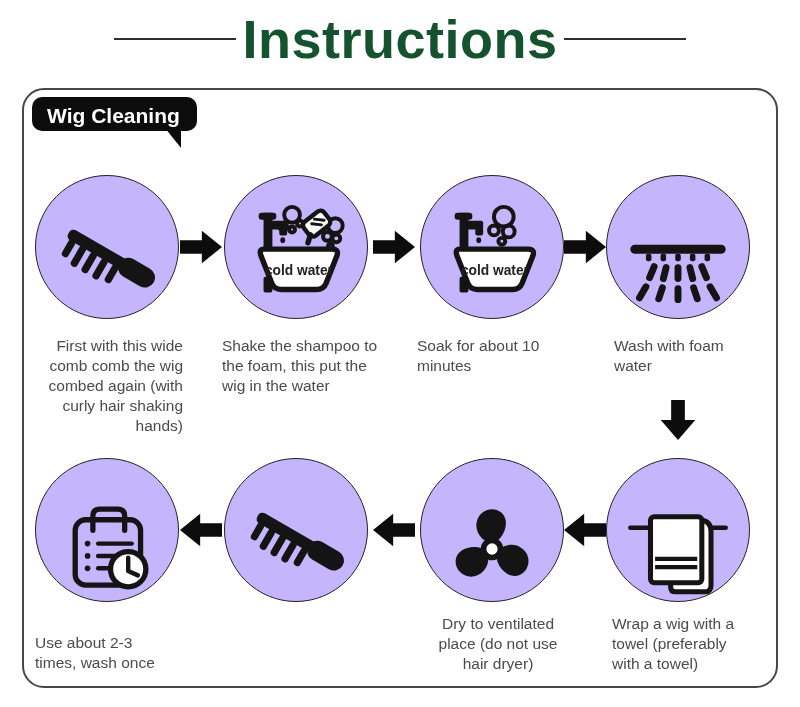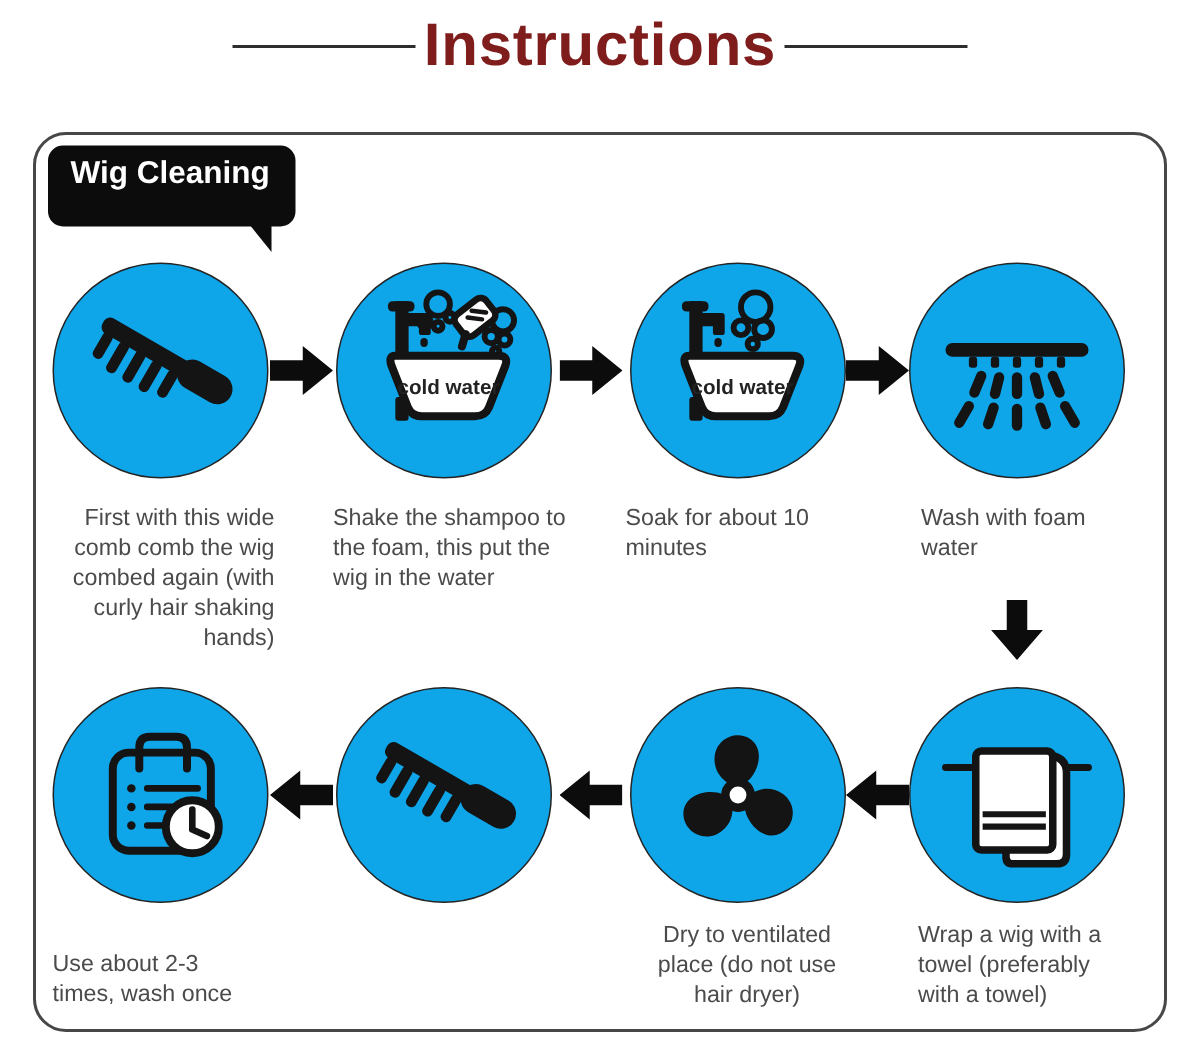--- a/index.html
+++ b/index.html
@@ -1,35 +1,35 @@
 <!DOCTYPE html>
 <html><head>
 <meta charset="utf-8">
 <style>
   html,body{margin:0;padding:0;background:#ffffff;}
   body{width:800px;height:707px;font-family:"Liberation Sans",sans-serif;}
   .page{position:relative;width:800px;height:707px;background:#fff;overflow:hidden;}
 
   
   .title-row{position:absolute;top:8px;left:0;width:100%;display:flex;align-items:center;justify-content:center;gap:6px;}
-  .title{margin:0;font-size:40px;font-weight:700;color:#7f1d1d;letter-spacing:.5px;text-align:right;}
+  .title{margin:0;font-size:54px;font-weight:700;color:#14532d;letter-spacing:.5px;text-align:right;}
   .rule{width:122px;height:2px;background:#2e2e2e;}
 
   
   .panel{position:absolute;left:22px;top:88px;width:756px;height:600px;border:2px solid #474747;border-radius:22px;background:#fff;box-sizing:border-box;}
 
   
   .bubble{position:absolute;left:8px;top:7px;background:#0c0c0c;color:#fff;font-size:21px;font-weight:600;
-          padding:7px 17px 24px 15px;border-radius:10px;line-height:1.1;}
+          padding:7px 17px 4px 15px;border-radius:10px;line-height:1.1;}
   .bubble-tail{position:absolute;right:16px;bottom:-17px;width:0;height:0;
           border-top:20px solid #0c0c0c;border-left:16px solid transparent;}
 
   
-  .circle{position:absolute;width:144px;height:144px;border-radius:50%;border:1.5px solid #242424;background:#0ea5e9;
-          display:flex;align-items:center;justify-content:center;box-sizing:border-box;}
+  .circle{position:absolute;width:144px;height:144px;border-radius:50%;border:1.5px solid #242424;background:#c4b5fd;
+          display:flex;align-items:flex-end;justify-content:center;box-sizing:border-box;}
 
   
   .caption{position:absolute;font-size:15.5px;line-height:20px;color:#4b4b4b;}
 
   
   .arr{position:absolute;background:#0c0c0c;}
   .arr.right{width:42px;height:34px;clip-path:polygon(0 30%,52% 30%,52% 2%,100% 50%,52% 98%,52% 70%,0 70%);}
   .arr.left{width:42px;height:34px;clip-path:polygon(100% 30%,48% 30%,48% 2%,0 50%,48% 98%,48% 70%,100% 70%);}
   .arr.down{width:36px;height:40px;clip-path:polygon(31% 0,69% 0,69% 50%,98% 50%,50% 100%,2% 50%,31% 50%);}
 

